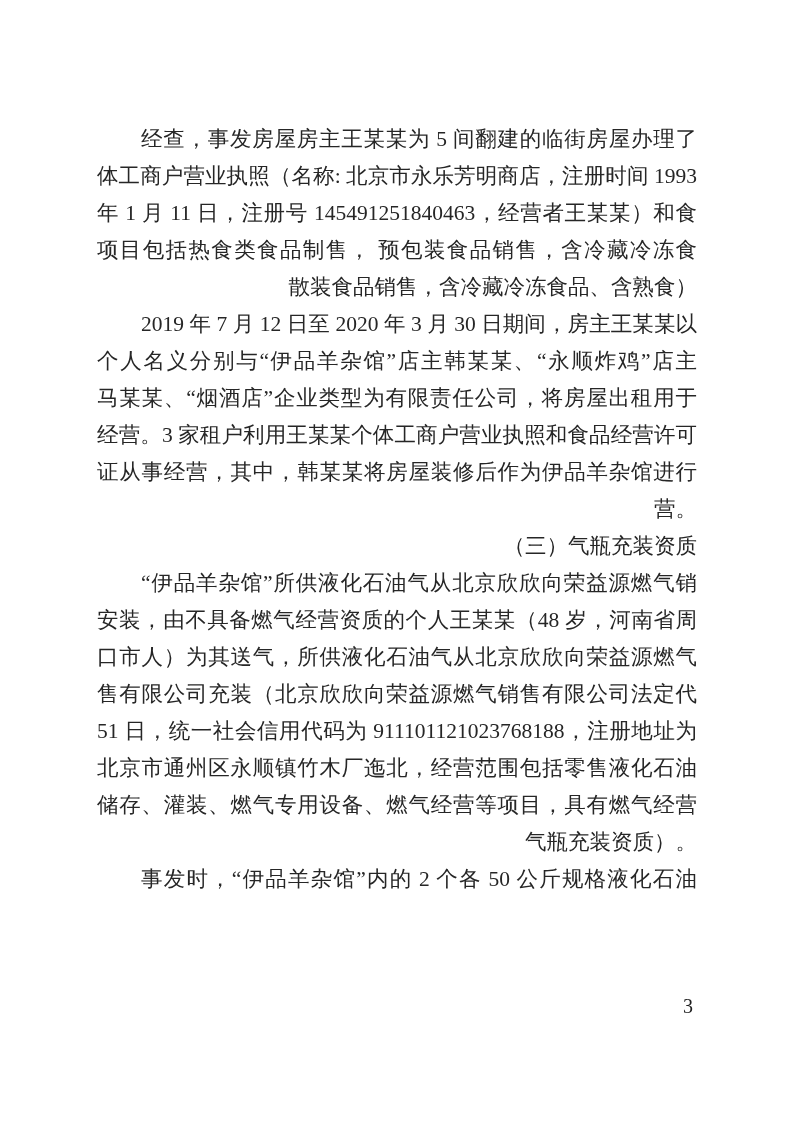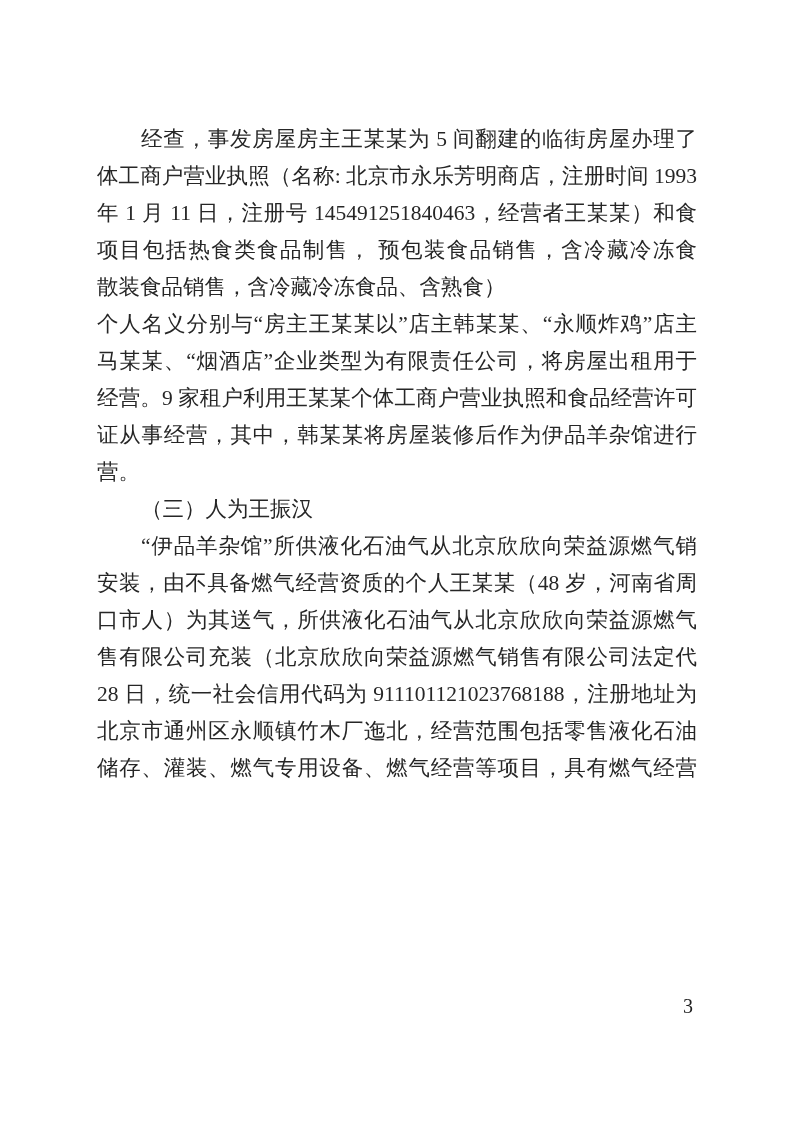--- a/index.html
+++ b/index.html
@@ -24,21 +24,21 @@
   }
   .paragraph {
     margin: 0;
     padding: 0;
   }
   .line {
     height: 37px;
     line-height: 37px;
     font-size: 21.5px;
     overflow: hidden;
-    text-align: left;
+    text-align: right;
   }
   .line.justify {
     text-align: justify;
     text-align-last: justify;
   }
   .line.indent {
     padding-left: 44px;
   }
   .page-number {
     position: absolute;
@@ -55,33 +55,38 @@
 <div class="page">
   <main class="doc-body" id="doc-body">
       <div class="paragraph">
         <div class="line indent justify">经查，事发房屋房主王某某为 5 间翻建的临街房屋办理了个</div>
         <div class="line justify">体工商户营业执照（名称: 北京市永乐芳明商店，注册时间 1993</div>
         <div class="line justify">年 1 月 11 日，注册号 145491251840463，经营者王某某）和食</div>
         <div class="line justify">项目包括热食类食品制售， 预包装食品销售，含冷藏冷冻食品；</div>
         <div class="line">散装食品销售，含冷藏冷冻食品、含熟食）</div>
       </div>
       <div class="paragraph">
-        <div class="line justify">个人名义分别与“房主王某某以”店主韩某某、“永顺炸鸡”店主</div>
+        <div class="line indent justify">2019 年 7 月 12 日至 2020 年 3 月 30 日期间，房主王某某以</div>
+        <div class="line justify">个人名义分别与“伊品羊杂馆”店主韩某某、“永顺炸鸡”店主</div>
         <div class="line justify">马某某、“烟酒店”企业类型为有限责任公司，将房屋出租用于</div>
-        <div class="line justify">经营。9 家租户利用王某某个体工商户营业执照和食品经营许可</div>
+        <div class="line justify">经营。3 家租户利用王某某个体工商户营业执照和食品经营许可</div>
         <div class="line justify">证从事经营，其中，韩某某将房屋装修后作为伊品羊杂馆进行经</div>
         <div class="line">营。</div>
       </div>
       <div class="paragraph heading">
-        <div class="line indent">（三）人为王振汉</div>
+        <div class="line indent">（三）气瓶充装资质</div>
       </div>
       <div class="paragraph">
         <div class="line indent justify">“伊品羊杂馆”所供液化石油气从北京欣欣向荣益源燃气销</div>
         <div class="line justify">安装，由不具备燃气经营资质的个人王某某（48 岁，河南省周</div>
         <div class="line justify">口市人）为其送气，所供液化石油气从北京欣欣向荣益源燃气销</div>
         <div class="line justify">售有限公司充装（北京欣欣向荣益源燃气销售有限公司法定代表</div>
-        <div class="line justify">28 日，统一社会信用代码为 911101121023768188，注册地址为</div>
+        <div class="line justify">51 日，统一社会信用代码为 911101121023768188，注册地址为</div>
         <div class="line justify">北京市通州区永顺镇竹木厂迤北，经营范围包括零售液化石油气</div>
         <div class="line justify">储存、灌装、燃气专用设备、燃气经营等项目，具有燃气经营和</div>
+        <div class="line">气瓶充装资质）。</div>
+      </div>
+      <div class="paragraph">
+        <div class="line indent justify">事发时，“伊品羊杂馆”内的 2 个各 50 公斤规格液化石油</div>
       </div>
     </main>
   <div class="page-number">3</div>
 </div>
 
 </body></html>

